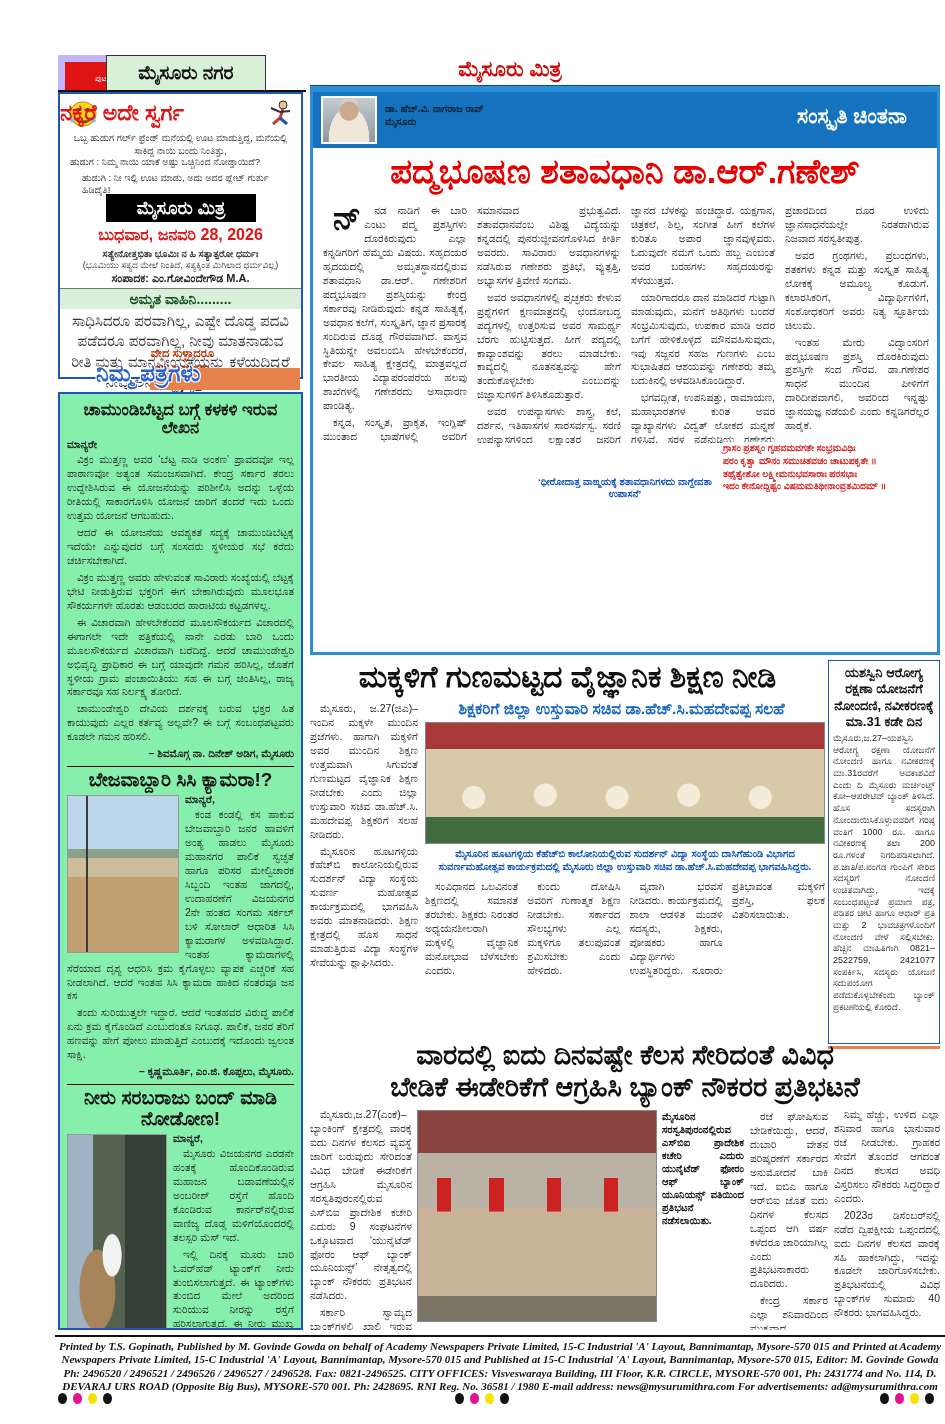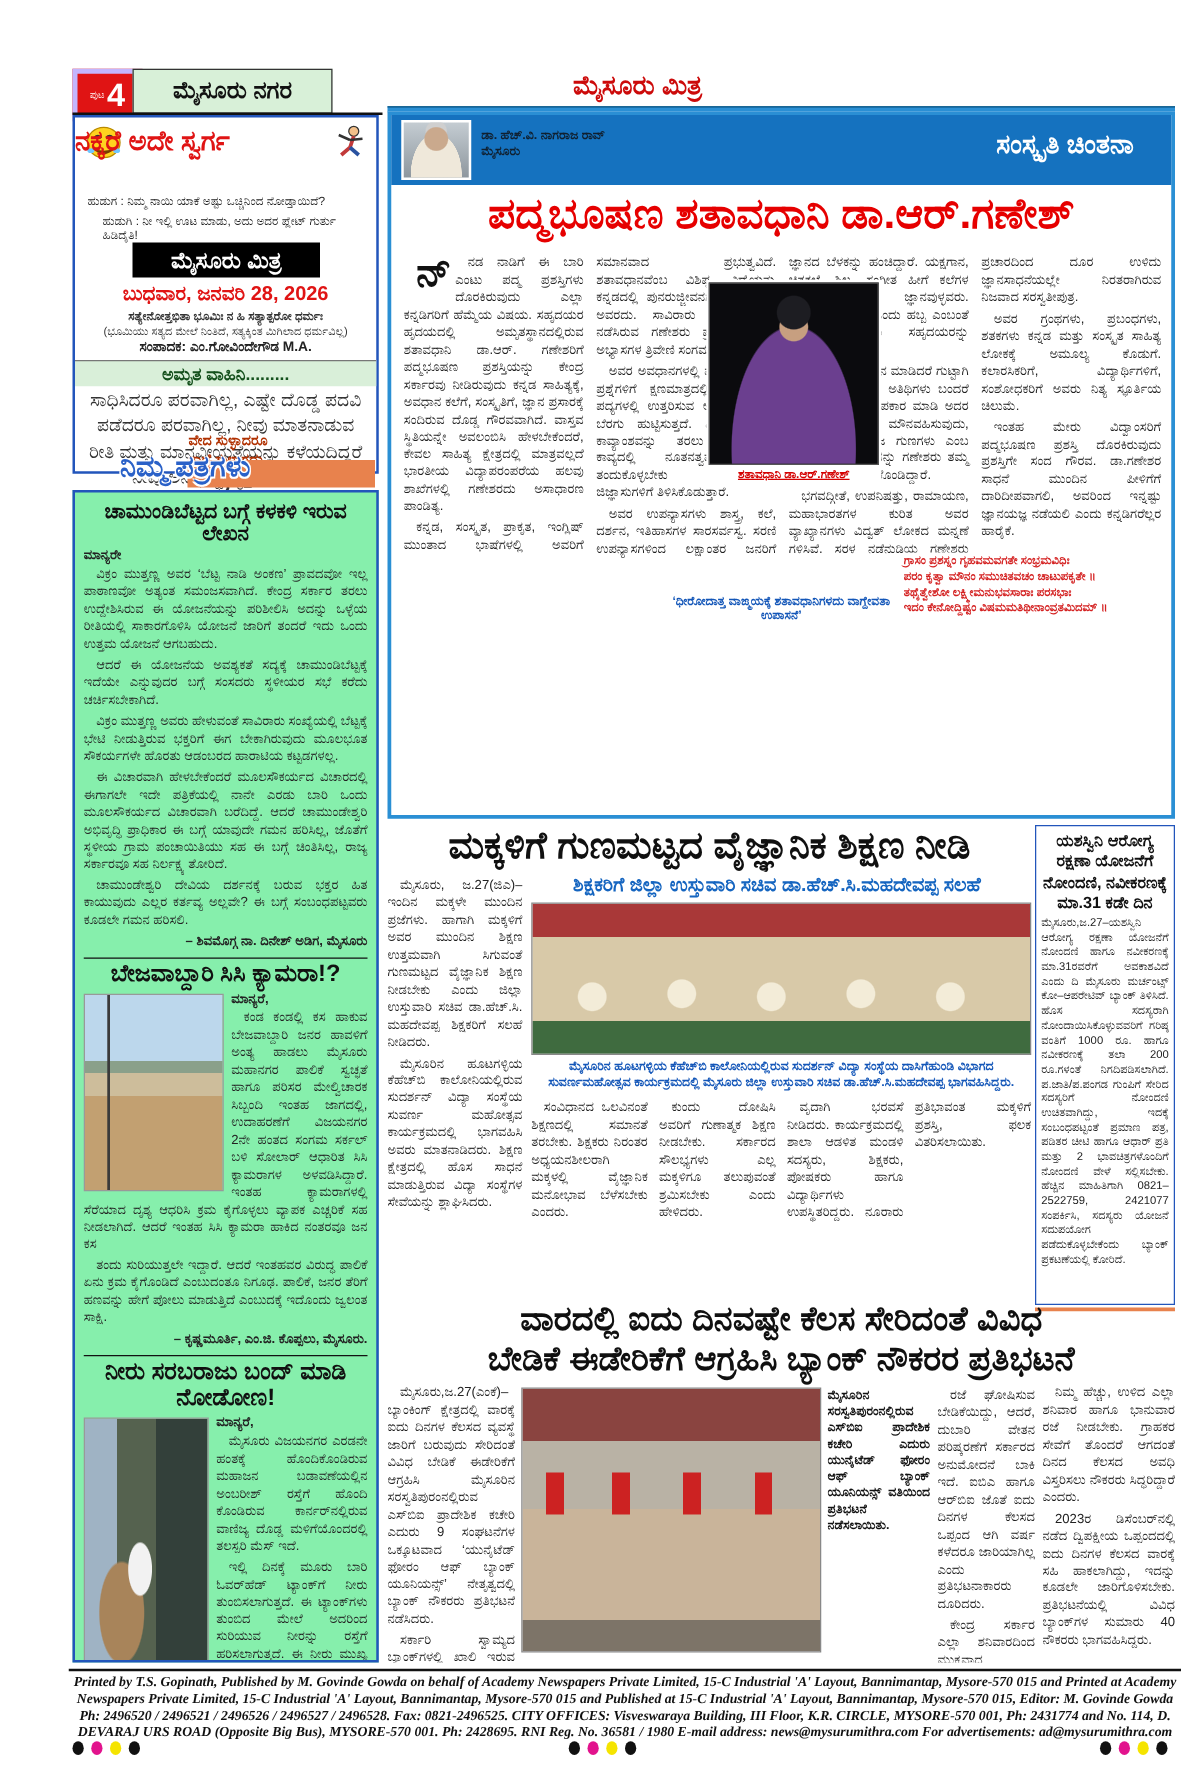--- a/index.html
+++ b/index.html
@@ -6,21 +6,21 @@
   #page{position:relative;width:945px;height:1424px;background:#ffffff;margin:0 auto;
         font-family:"Liberation Sans","DejaVu Sans",sans-serif;color:#1c1c1c;overflow:hidden;}
   .abs{position:absolute;}
   .just{text-align:justify;}
   .bodytxt{font-size:10.5px;line-height:1.33;color:#222;}
   .bodytxt p{margin:0 0 3px 0;text-indent:10px;}
   .sign{font-weight:bold;text-align:right;font-size:10.5px;margin-top:2px;}
 
   
   .pgnum-box{left:58px;top:55px;width:48px;height:34px;background:#e01414;color:#fff;
-             display:flex;align-items:center;justify-content:center;gap:2px;border:4px solid #c4b5fd;}
+             display:flex;align-items:center;justify-content:center;gap:2px;border:7px solid #c4b5fd;padding-left:20px;}
   .pgnum-box .lbl{font-size:8px;}
   .pgnum-box .num{font-size:26px;font-weight:bold;line-height:1;}
   .section-box{left:106px;top:55px;width:158px;height:34px;background:#d8f0d8;border:1px solid #333;
                display:flex;align-items:center;justify-content:center;font-size:19px;font-weight:bold;color:#111;}
   .masthead-c{left:400px;top:57px;width:220px;text-align:center;font-size:21px;font-weight:bold;color:#cc0a0a;}
   .date-r{left:700px;top:60px;width:240px;text-align:right;font-size:20px;font-weight:bold;color:#111;margin-top:32px;}
   .rule-black{left:58px;top:90px;width:248px;height:2px;background:#111;}
   .rule-blue{left:310px;top:85px;width:630px;height:4px;background:#2a8fd4;border-top:1px solid #06517e;}
 
   
@@ -156,20 +156,21 @@
       <ellipse cx="5" cy="22" rx="3" ry="2" fill="#6ec6ff"></ellipse>
       <ellipse cx="27" cy="22" rx="3" ry="2" fill="#6ec6ff"></ellipse>
     </svg>
     <svg class="tumble-icon" viewBox="0 0 32 32">
       <circle cx="20" cy="7" r="4" fill="#f3c08a" stroke="#333"></circle>
       <path d="M20 11 L17 20 L10 26" stroke="#c23a3a" stroke-width="3" fill="none"></path>
       <path d="M17 14 L8 10 M17 14 L27 13" stroke="#333" stroke-width="2"></path>
       <path d="M17 20 L24 26" stroke="#2a52a0" stroke-width="3"></path>
     </svg>
     <div class="humor-title">ನಕ್ಕರೆ ಅದೇ ಸ್ವರ್ಗ</div>
+    <div class="joke-intro">ಒಬ್ಬ ಹುಡುಗ ಗರ್ಲ್ ಫ್ರೆಂಡ್ ಮನೆಯಲ್ಲಿ ಊಟ ಮಾಡುತ್ತಿದ್ದ, ಮನೆಯಲ್ಲಿ ಸಾಕಿದ್ದ ನಾಯಿ ಬಂದು ನಿಂತಿತ್ತು,</div>
     <div class="joke-line" style="top:62px;">ಹುಡುಗ : ನಿಮ್ಮ ನಾಯಿ ಯಾಕೆ ಅಷ್ಟು ಒಚ್ಚಿನಿಂದ ನೋಡ್ತಾಯಿದೆ?</div>
     <div class="joke-line" style="top:78px;padding-left:12px;">ಹುಡುಗಿ : ನೀ ಇಲ್ಲಿ ಊಟ ಮಾಡು, ಅದು ಅದರ ಪ್ಲೇಟ್ ಗುರ್ತು ಹಿಡಿದೈತಿ!</div>
     <div class="mast-black">ಮೈಸೂರು ಮಿತ್ರ</div>
     <div class="humor-date">ಬುಧವಾರ, ಜನವರಿ 28, 2026</div>
     <div class="motto1">ಸತ್ಯೇನೋತ್ತಭಿತಾ ಭೂಮಿಃ ನ ಹಿ ಸತ್ಯಾತ್ಪರೋ ಧರ್ಮಃ</div>
     <div class="motto2">(ಭೂಮಿಯು ಸತ್ಯದ ಮೇಲೆ ನಿಂತಿದೆ, ಸತ್ಯಕ್ಕಿಂತ ಮಿಗಿಲಾದ ಧರ್ಮವಿಲ್ಲ)</div>
     <div class="editor-l">ಸಂಪಾದಕ: ಎಂ.ಗೋವಿಂದೇಗೌಡ M.A.</div>
     <div class="amruta-band">ಅಮೃತ ವಾಹಿನಿ.........</div>
     <div class="amruta-txt">ಸಾಧಿಸಿದರೂ ಪರವಾಗಿಲ್ಲ, ಎಷ್ಟೇ ದೊಡ್ಡ ಪದವಿ ಪಡೆದರೂ ಪರವಾಗಿಲ್ಲ, ನೀವು ಮಾತನಾಡುವ ರೀತಿ ಮತ್ತು ಮಾನವೀಯತೆಯನ್ನು ಕಳೆಯದಿದ್ದರೆ ನೀವು ಅನಕ್ಷರಸ್ಥ ವ್ಯಕ್ತಿಗೆ ಸಮಾನ.</div>
     <div class="veda-row">
@@ -239,24 +240,20 @@
       <p class="firstp">ನ್ನಡ ನಾಡಿಗೆ ಈ ಬಾರಿ ಎಂಟು ಪದ್ಮ ಪ್ರಶಸ್ತಿಗಳು ದೊರಕಿರುವುದು ಎಲ್ಲಾ ಕನ್ನಡಿಗರಿಗೆ ಹೆಮ್ಮೆಯ ವಿಷಯ. ಸಹೃದಯರ ಹೃದಯದಲ್ಲಿ ಅಮೃತಸ್ಥಾನದಲ್ಲಿರುವ ಶತಾವಧಾನಿ ಡಾ.ಆರ್. ಗಣೇಶರಿಗೆ ಪದ್ಮಭೂಷಣ ಪ್ರಶಸ್ತಿಯನ್ನು ಕೇಂದ್ರ ಸರ್ಕಾರವು ನೀಡಿರುವುದು ಕನ್ನಡ ಸಾಹಿತ್ಯಕ್ಕೆ, ಅವಧಾನ ಕಲೆಗೆ, ಸಂಸ್ಕೃತಿಗೆ, ಜ್ಞಾನ ಪ್ರಸಾರಕ್ಕೆ ಸಂದಿರುವ ದೊಡ್ಡ ಗೌರವವಾಗಿದೆ. ವಾಸ್ತವ ಸ್ಥಿತಿಯನ್ನೇ ಅವಲಂಬಿಸಿ ಹೇಳಬೇಕೆಂದರೆ, ಕೇವಲ ಸಾಹಿತ್ಯ ಕ್ಷೇತ್ರದಲ್ಲಿ ಮಾತ್ರವಲ್ಲದೆ ಭಾರತೀಯ ವಿದ್ಯಾಪರಂಪರೆಯ ಹಲವು ಶಾಖೆಗಳಲ್ಲಿ ಗಣೇಶರದು ಅಸಾಧಾರಣ ಪಾಂಡಿತ್ಯ.</p>
       <p>ಕನ್ನಡ, ಸಂಸ್ಕೃತ, ಪ್ರಾಕೃತ, ಇಂಗ್ಲಿಷ್ ಮುಂತಾದ ಭಾಷೆಗಳಲ್ಲಿ ಅವರಿಗೆ ಸಮಾನವಾದ ಪ್ರಭುತ್ವವಿದೆ. ಶತಾವಧಾನವೆಂಬ ವಿಶಿಷ್ಟ ವಿದ್ಯೆಯನ್ನು ಕನ್ನಡದಲ್ಲಿ ಪುನರುಜ್ಜೀವನಗೊಳಿಸಿದ ಕೀರ್ತಿ ಅವರದು. ಸಾವಿರಾರು ಅವಧಾನಗಳನ್ನು ನಡೆಸಿರುವ ಗಣೇಶರು ಪ್ರತಿಭೆ, ವ್ಯುತ್ಪತ್ತಿ, ಅಭ್ಯಾಸಗಳ ತ್ರಿವೇಣಿ ಸಂಗಮ.</p>
       <p>ಅವರ ಅವಧಾನಗಳಲ್ಲಿ ಪೃಚ್ಛಕರು ಕೇಳುವ ಪ್ರಶ್ನೆಗಳಿಗೆ ಕ್ಷಣಮಾತ್ರದಲ್ಲಿ ಛಂದೋಬದ್ಧ ಪದ್ಯಗಳಲ್ಲಿ ಉತ್ತರಿಸುವ ಅವರ ಸಾಮರ್ಥ್ಯ ಬೆರಗು ಹುಟ್ಟಿಸುತ್ತದೆ. ಹೀಗೆ ಪದ್ಯದಲ್ಲಿ ಕಾವ್ಯಾಂಶವನ್ನು ತರಲು ಮಾಡಬೇಕು. ಕಾವ್ಯದಲ್ಲಿ ನೂತನತ್ವವನ್ನು ಹೇಗೆ ತಂದುಕೊಳ್ಳಬೇಕು ಎಂಬುದನ್ನು ಜಿಜ್ಞಾಸುಗಳಿಗೆ ತಿಳಿಸಿಕೊಡುತ್ತಾರೆ.</p>
       <p>ಅವರ ಉಪನ್ಯಾಸಗಳು ಶಾಸ್ತ್ರ, ಕಲೆ, ದರ್ಶನ, ಇತಿಹಾಸಗಳ ಸಾರಸರ್ವಸ್ವ. ಸರಣಿ ಉಪನ್ಯಾಸಗಳಿಂದ ಲಕ್ಷಾಂತರ ಜನರಿಗೆ ಜ್ಞಾನದ ಬೆಳಕನ್ನು ಹಂಚಿದ್ದಾರೆ. ಯಕ್ಷಗಾನ, ಚಿತ್ರಕಲೆ, ಶಿಲ್ಪ, ಸಂಗೀತ ಹೀಗೆ ಕಲೆಗಳ ಕುರಿತೂ ಅಪಾರ ಜ್ಞಾನವುಳ್ಳವರು. ಓದುವುದೇ ನಮಗೆ ಒಂದು ಹಬ್ಬ ಎಂಬಂತೆ ಅವರ ಬರಹಗಳು ಸಹೃದಯರನ್ನು ಸೆಳೆಯುತ್ತವೆ.</p>
       <p>ಯಾರಿಗಾದರೂ ದಾನ ಮಾಡಿದರೆ ಗುಟ್ಟಾಗಿ ಮಾಡುವುದು, ಮನೆಗೆ ಅತಿಥಿಗಳು ಬಂದರೆ ಸಂಭ್ರಮಿಸುವುದು, ಉಪಕಾರ ಮಾಡಿ ಅದರ ಬಗೆಗೆ ಹೇಳಿಕೊಳ್ಳದೆ ಮೌನವಹಿಸುವುದು, ಇವು ಸಜ್ಜನರ ಸಹಜ ಗುಣಗಳು ಎಂಬ ಸುಭಾಷಿತದ ಆಶಯವನ್ನು ಗಣೇಶರು ತಮ್ಮ ಬದುಕಿನಲ್ಲಿ ಅಳವಡಿಸಿಕೊಂಡಿದ್ದಾರೆ.</p>
       <p>ಭಗವದ್ಗೀತೆ, ಉಪನಿಷತ್ತು, ರಾಮಾಯಣ, ಮಹಾಭಾರತಗಳ ಕುರಿತ ಅವರ ವ್ಯಾಖ್ಯಾನಗಳು ವಿದ್ವತ್ ಲೋಕದ ಮನ್ನಣೆ ಗಳಿಸಿವೆ. ಸರಳ ನಡೆನುಡಿಯ ಗಣೇಶರು ಪ್ರಚಾರದಿಂದ ದೂರ ಉಳಿದು ಜ್ಞಾನಸಾಧನೆಯಲ್ಲೇ ನಿರತರಾಗಿರುವ ನಿಜವಾದ ಸರಸ್ವತೀಪುತ್ರ.</p>
       <p>ಅವರ ಗ್ರಂಥಗಳು, ಪ್ರಬಂಧಗಳು, ಶತಕಗಳು ಕನ್ನಡ ಮತ್ತು ಸಂಸ್ಕೃತ ಸಾಹಿತ್ಯ ಲೋಕಕ್ಕೆ ಅಮೂಲ್ಯ ಕೊಡುಗೆ. ಕಲಾರಸಿಕರಿಗೆ, ವಿದ್ಯಾರ್ಥಿಗಳಿಗೆ, ಸಂಶೋಧಕರಿಗೆ ಅವರು ನಿತ್ಯ ಸ್ಫೂರ್ತಿಯ ಚಿಲುಮೆ.</p>
       <p>ಇಂತಹ ಮೇರು ವಿದ್ವಾಂಸರಿಗೆ ಪದ್ಮಭೂಷಣ ಪ್ರಶಸ್ತಿ ದೊರಕಿರುವುದು ಪ್ರಶಸ್ತಿಗೇ ಸಂದ ಗೌರವ. ಡಾ.ಗಣೇಶರ ಸಾಧನೆ ಮುಂದಿನ ಪೀಳಿಗೆಗೆ ದಾರಿದೀಪವಾಗಲಿ, ಅವರಿಂದ ಇನ್ನಷ್ಟು ಜ್ಞಾನಯಜ್ಞ ನಡೆಯಲಿ ಎಂದು ಕನ್ನಡಿಗರೆಲ್ಲರ ಹಾರೈಕೆ.</p>
     </div>
 
-    <div class="ganesh-wrap">
-      <div class="ganesh-photo"></div>
-      <div class="ganesh-cap">ಶತಾವಧಾನಿ ಡಾ.ಆರ್.ಗಣೇಶ್</div>
-    </div>
 
     <div class="quote-wrap">‘ಧೀರೋದಾತ್ತ ವಾಙ್ಮಯಕ್ಕೆ ಶತಾವಧಾನಿಗಳದು ವಾಗ್ದೇವತಾ ಉಪಾಸನೆ’</div>
 
     <div class="verse-wrap">
       <div>ಗ್ರಾಸಂ ಪ್ರಶಸ್ನಂ ಗೃಹವಮವಗತೇ ಸಂಭ್ರಮವಿಧಿಃ</div>
       <div>ಪರಂ ಕೃತ್ವಾ ಮೌನಂ ಸಮುಚಿತವಚಂ ಚಾಟುಪಕೃತೇ ॥</div>
       <div>ತಥೈತ್ವೇಶೋ ಲಕ್ಷ್ಮೀಮನುಭವಸಾರಾಃ ಪರಸಭಾಃ</div>
       <div>ಇದಂ ಕೇನೋದ್ದಿಷ್ಟಂ ವಿಷಮಮತಿಥೀನಾಂವ್ರತಮಿದಮ್ ॥</div>
     </div>
   </div>

